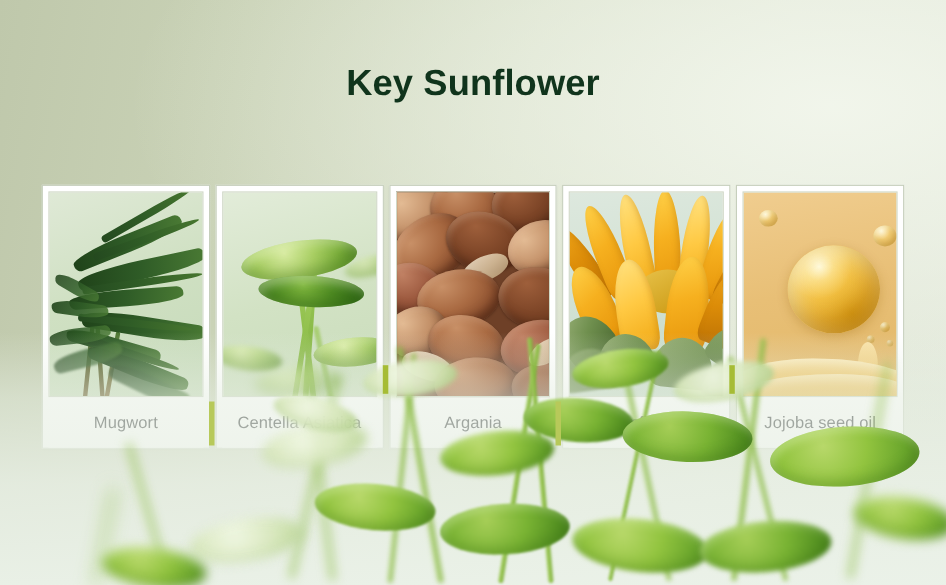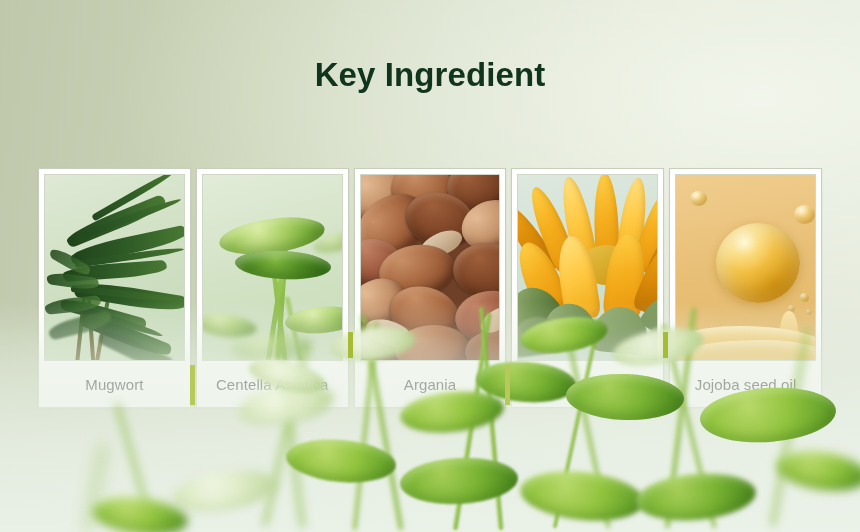--- a/index.html
+++ b/index.html
@@ -246,21 +246,21 @@
     background: linear-gradient(180deg, #f9e2a8, #eec262);
     border-radius: 50% 50% 35% 35% / 60% 60% 40% 40%;
   }
 </style>
 </head>
 <body>
 
 <div id="stage">
 
   <div class="title-wrap">
-    <h1 class="title">Key Ingredient</h1>
+    <h1 class="title">Key Sunflower</h1>
   </div>
 
   <div class="card-row">
 
     <div class="card">
       <div class="card-photo ph-mugwort">
         <div class="mug-stalk" style="left:34px;top:112px;height:78px;transform:rotate(6deg);"></div>
         <div class="mug-stalk" style="left:44px;top:120px;height:70px;transform:rotate(-4deg);"></div>
         <div class="mug-stalk" style="left:55px;top:126px;height:64px;transform:rotate(10deg);background:linear-gradient(180deg,#4b7733,#7a6330);"></div>
         <div class="mug-frond" style="left:22px;top:58px;width:106px;height:16px;transform:rotate(-22deg);"></div>

